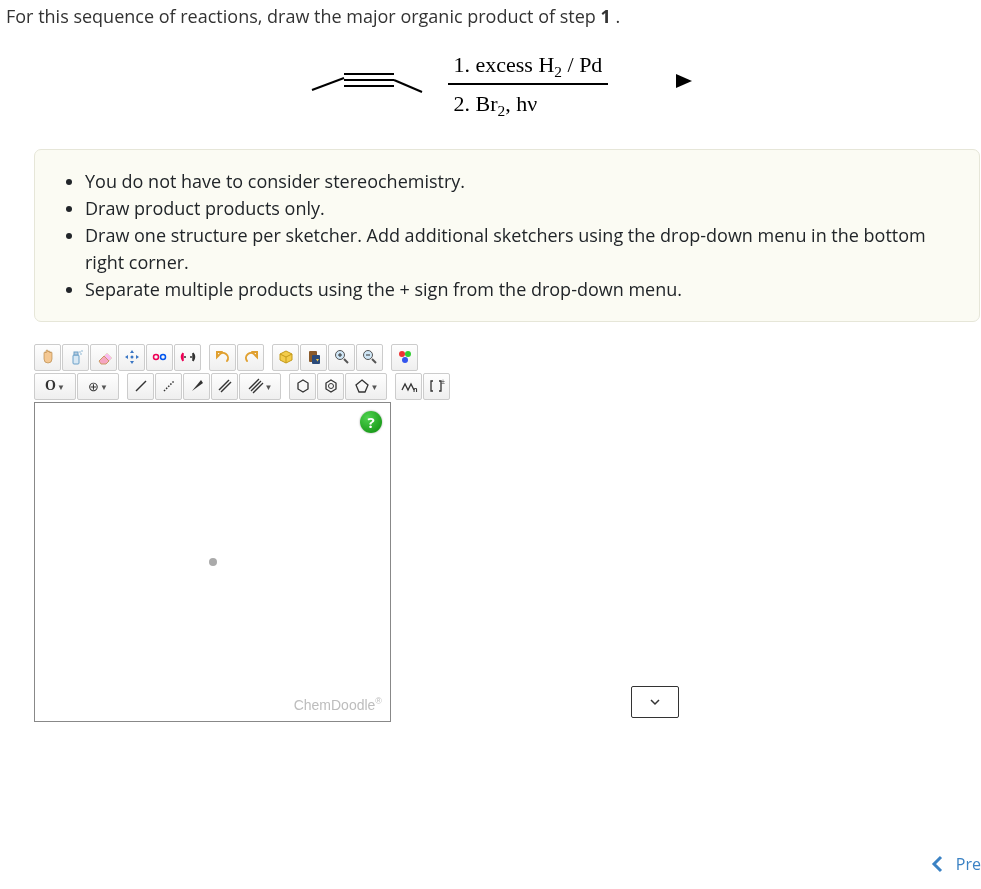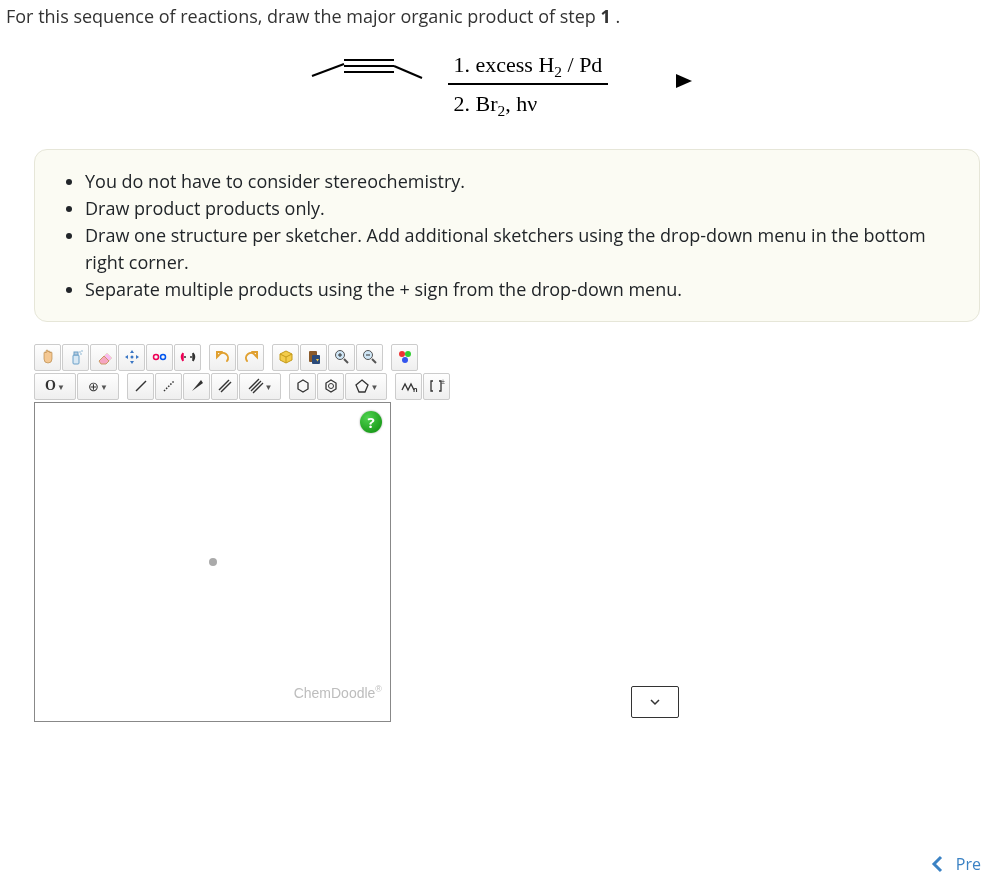--- a/index.html
+++ b/index.html
@@ -15,20 +15,21 @@
     background: #fff;
   }
   .question-text {
     padding: 4px 8px 0 6px;
     font-size: 18px;
     color: #333;
   }
   .question-text b { font-weight: 700; }
   .reaction-row {
     display: flex;
+    align-items: center;
     justify-content: center;
     margin: 24px 0 28px 0;
     gap: 24px;
   }
   .reactant-svg { width: 120px; height: 40px; }
   .reagent-block {
     display: flex;
     flex-direction: column;
     align-items: flex-start;
     position: relative;
@@ -44,21 +45,21 @@
     position: absolute;
     right: -14px;
     top: 50%;
     transform: translateY(-12px);
   }
   .instructions-box {
     margin: 0 0 0 34px;
     padding: 18px 18px 18px 28px;
     background: #fbfbf3;
     border: 1px solid #e6e6d8;
-    border-radius: 13px;
+    border-radius: 7px;
     font-size: 18px;
     line-height: 1.5;
     color: #212529;
     width: 946px;
   }
   .instructions-box ul { margin: 0; padding-left: 22px; }
   .sketcher-area {
     margin: 22px 0 0 34px;
     width: 680px;
   }
@@ -119,21 +120,21 @@
     left: 50%;
     top: 50%;
     width: 8px;
     height: 8px;
     margin: -4px 0 0 -4px;
     border-radius: 50%;
     background: #aaa;
   }
   .chemdoodle-label {
     position: absolute;
-    bottom: 20px;
+    bottom: 8px;
     right: 8px;
     color: #bdbdbd;
     font-size: 14px;
     font-family: Arial, sans-serif;
   }
   .chemdoodle-label sup { font-size: 9px; }
   .structure-select {
     width: 48px;
     height: 32px;
     border: 1px solid #333;

